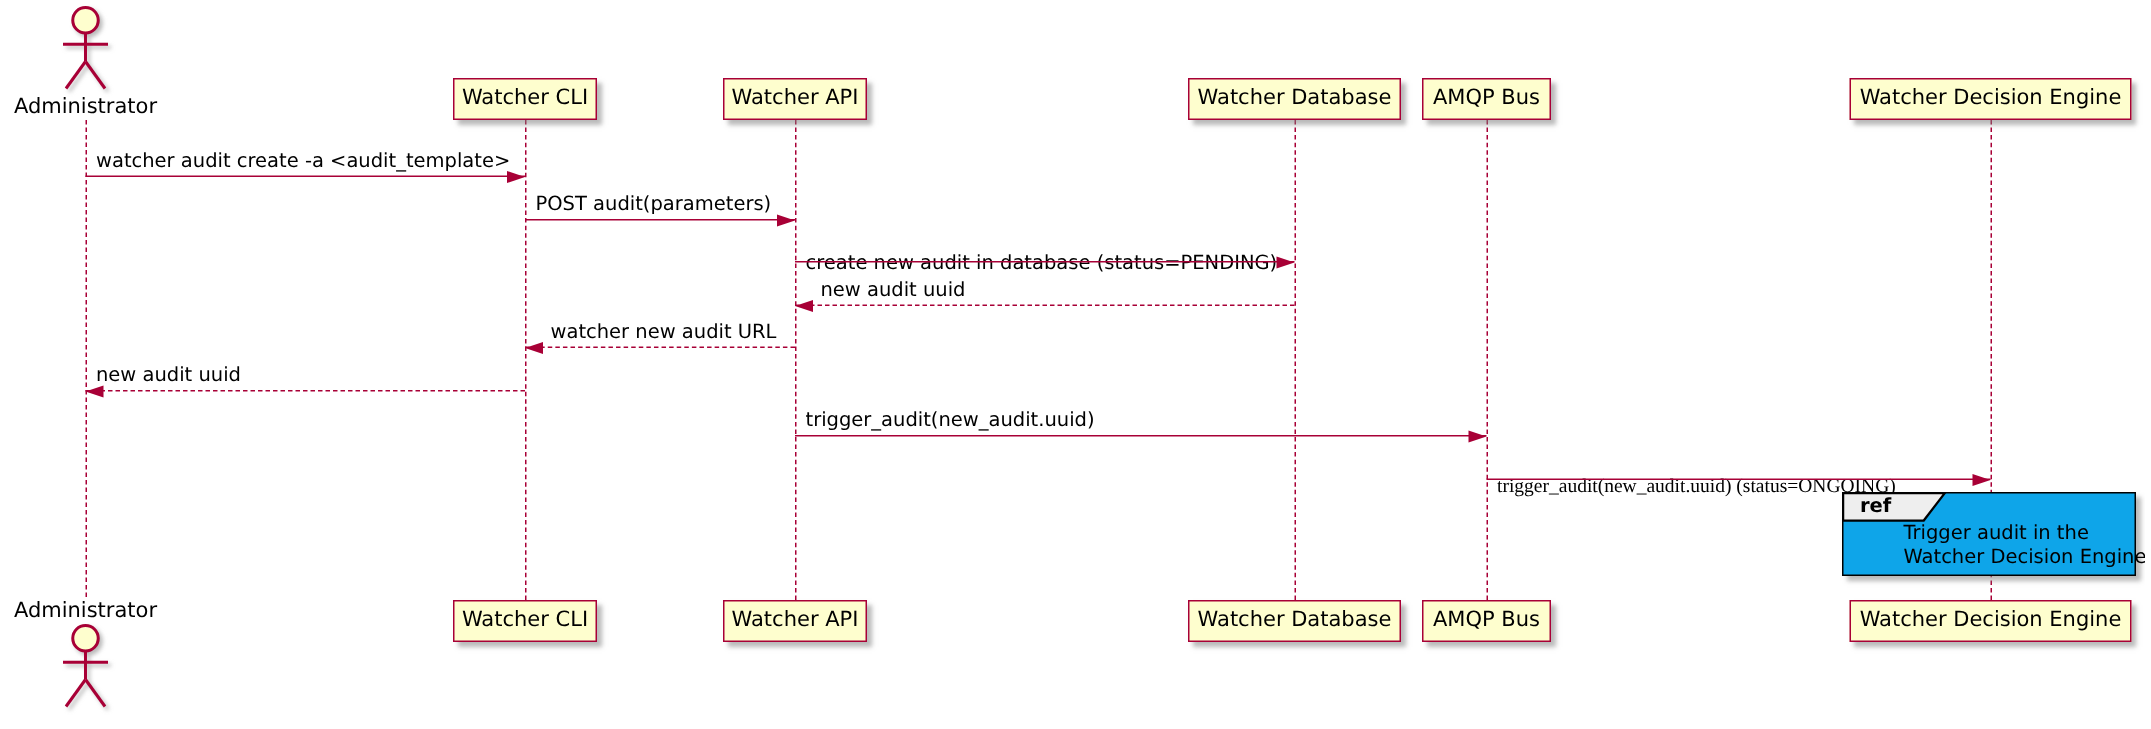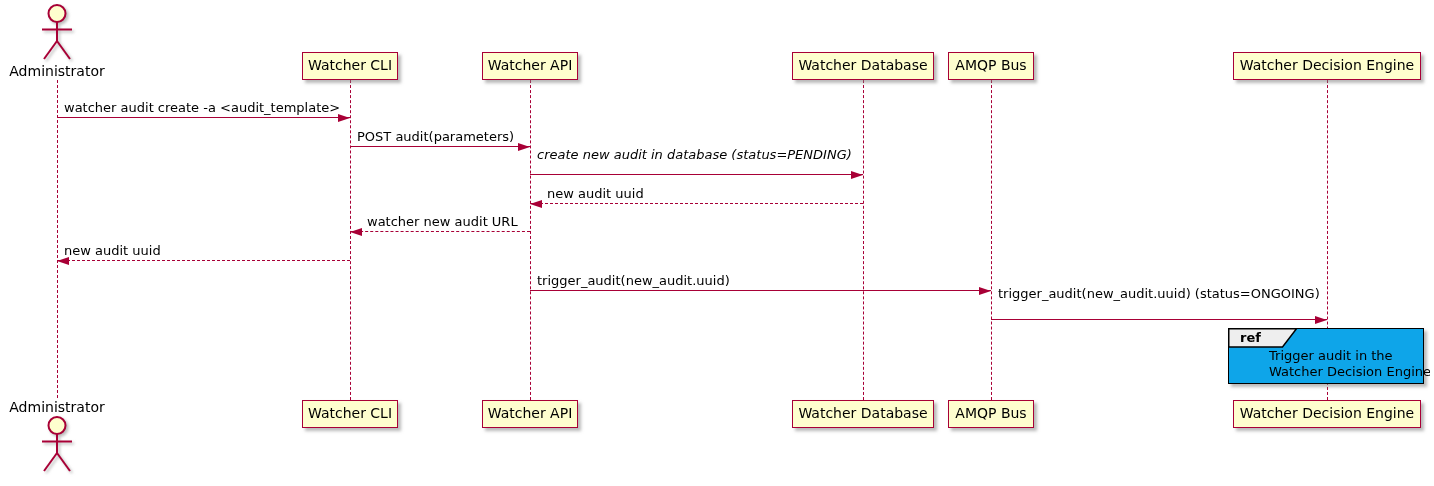--- a/index.html
+++ b/index.html
@@ -130,41 +130,41 @@
   <div class="pbox" style="left:1233px;top:52px;width:188px;">Watcher Decision Engine</div>
 
   <div class="msg-label" style="left:64px;top:100px;">watcher audit create -a &lt;audit_template&gt;</div>
   <div class="msg-line solid" style="left:57px;top:117px;width:293px;"></div>
   <div class="arr right" style="left:338px;top:113.5px;"></div>
 
   <div class="msg-label" style="left:357px;top:129px;">POST audit(parameters)</div>
   <div class="msg-line solid" style="left:350px;top:146px;width:180px;"></div>
   <div class="arr right" style="left:518px;top:142.5px;"></div>
 
-  <div class="msg-label" style="left:537px;top:147px;font-style:italic;">create new audit in database (status=PENDING)</div>
+  <div class="msg-label" style="left:537px;top:168px;">create new audit in database (status=PENDING)</div>
   <div class="msg-line solid" style="left:530px;top:174px;width:333px;"></div>
   <div class="arr right" style="left:851px;top:170.5px;"></div>
 
   <div class="msg-label" style="left:547px;top:186px;">new audit uuid</div>
   <div class="msg-line dashed" style="left:530px;top:203px;width:333px;"></div>
   <div class="arr left" style="left:530px;top:199.5px;"></div>
 
   <div class="msg-label" style="left:367px;top:214px;">watcher new audit URL</div>
   <div class="msg-line dashed" style="left:350px;top:231px;width:180px;"></div>
   <div class="arr left" style="left:350px;top:227.5px;"></div>
 
   <div class="msg-label" style="left:64px;top:243px;">new audit uuid</div>
   <div class="msg-line dashed" style="left:57px;top:260px;width:293px;"></div>
   <div class="arr left" style="left:57px;top:256.5px;"></div>
 
   <div class="msg-label" style="left:537px;top:273px;">trigger_audit(new_audit.uuid)</div>
   <div class="msg-line solid" style="left:530px;top:290px;width:461px;"></div>
   <div class="arr right" style="left:979px;top:286.5px;"></div>
 
-  <div class="msg-label" style="left:998px;top:286px;">trigger_audit(new_audit.uuid) (status=ONGOING)</div>
+  <div class="msg-label" style="left:998px;top:316px;font-family:Liberation Serif, serif;">trigger_audit(new_audit.uuid) (status=ONGOING)</div>
   <div class="msg-line solid" style="left:991px;top:319px;width:336px;"></div>
   <div class="arr right" style="left:1315px;top:315.5px;"></div>
 
   <div class="ref-box" style="left:1228px;top:328px;width:196px;height:56px;">
     <svg class="ref-tab" width="70" height="20" viewBox="0 0 70 20">
       <polygon points="0.75,0.75 68.5,0.75 54.5,19 0.75,19" fill="#EEEEEE" stroke="#000000" stroke-width="1.5"></polygon>
     </svg>
     <div class="ref-keyword">ref</div>
     <div class="ref-line" style="top:19px;">Trigger audit in the</div>
     <div class="ref-line" style="top:35px;">Watcher Decision Engine</div>

